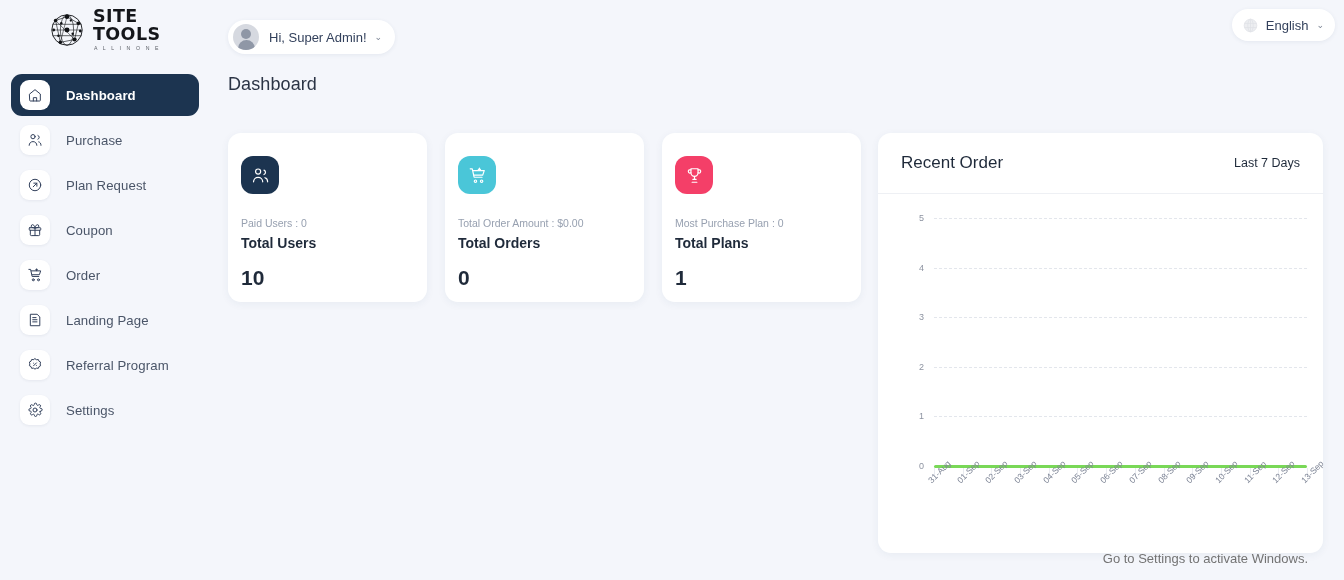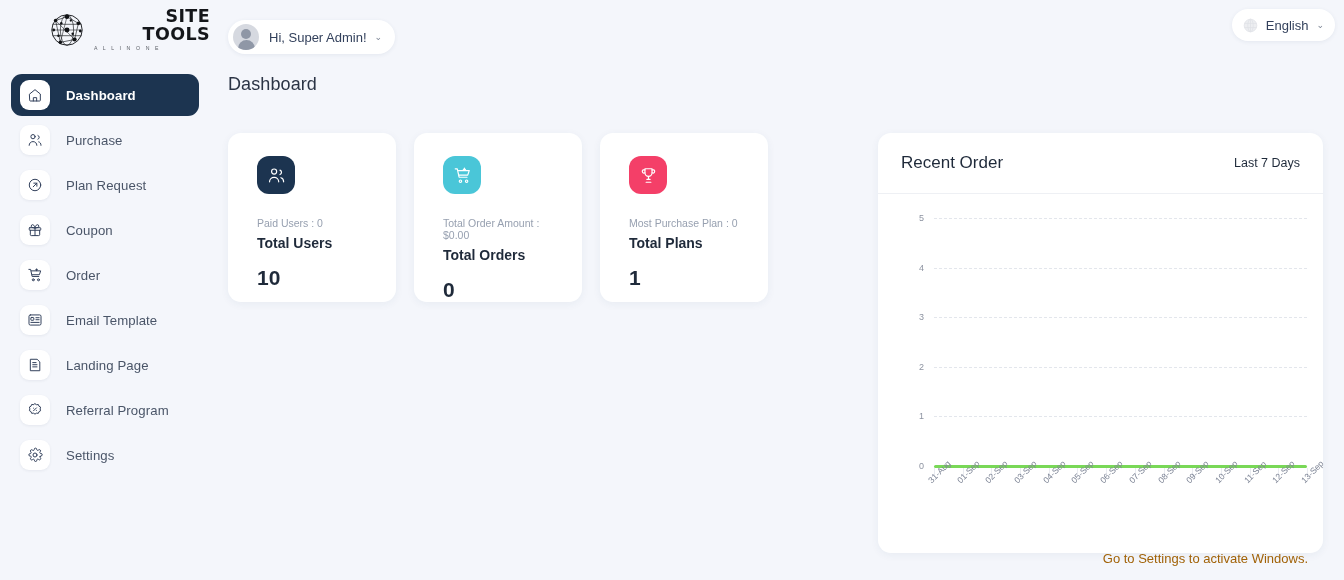--- a/index.html
+++ b/index.html
@@ -21,21 +21,21 @@
     height: 60px;
     display: flex; align-items: center;
     padding-left: 48px;
     gap: 7px;
   }
   #logo-mark { width: 38px; height: 38px; flex: 0 0 38px; }
   .logo-text-wrap { display: flex; flex-direction: column; line-height: 1; }
   .logo-title {
     font-family: "DejaVu Sans", sans-serif;
     font-weight: bold; font-size: 17.5px;
-    letter-spacing: .4px; color: #14161a; text-align: right;
+    letter-spacing: .4px; color: #14161a;
   }
   .logo-sub {
     font-size: 5.2px; letter-spacing: 2.1px;
     color: #5b5f66; margin-top: 3px; padding-left: 1px;
   }
 
   #nav { margin-top: 14px; padding: 0 11px; }
   .nav-item {
     display: flex; align-items: center;
     height: 42px; margin-bottom: 3px;
@@ -97,25 +97,25 @@
 
   
   #main { position: absolute; left: 210px; top: 50px; width: 1134px; height: 530px; }
   #page-title {
     position: absolute; left: 18px; top: 24px;
     font-size: 18px; color: #2b3445; letter-spacing: .1px;
   }
 
   #cards-row { position: absolute; left: 18px; top: 83px; display: flex; gap: 18px; }
   .stat-card {
-    width: 168px; height: 169px;
+    width: 199px; height: 169px;
     background: #ffffff;
     border-radius: 13px;
     box-shadow: 0 2px 9px rgba(40,60,100,.06);
-    padding: 23px 21px 0 29px;
+    padding: 23px 21px 0 13px;
   }
   .stat-badge {
     width: 38px; height: 38px; border-radius: 12px;
     display: flex; align-items: center; justify-content: center;
   }
   .stat-badge svg { width: 19px; height: 19px; }
   .stat-sub { margin-top: 23px; font-size: 10.5px; color: #97a0b0; }
   .stat-name { margin-top: 6px; font-size: 14px; font-weight: bold; color: #1f2a3a; }
   .stat-value { margin-top: 15px; font-size: 21px; font-weight: bold; color: #1f2a3a; }
 
@@ -143,21 +143,21 @@
   .tick { position: absolute; width: 1px; background: #e9ebf0; }
   .x-lab {
     position: absolute; font-size: 8.6px; color: #7d8495;
     transform-origin: left top; transform: rotate(-45deg);
     white-space: nowrap;
   }
 
   
   #watermark { position: absolute; right: 36px; bottom: 14px; text-align: left; }
   #wm-title { font-size: 21px; color: #c3c7cf; letter-spacing: .2px; }
-  #wm-sub { font-size: 13px; color: #a16207; margin-top: 0; }
+  #wm-sub { font-size: 13px; color: #737373; margin-top: 0; }
 </style>
 </head>
 <body>
 
 <div id="sidebar">
 
   <div id="logo">
     <svg id="logo-mark" viewBox="0 0 40 40">
       <circle cx="20" cy="20" r="16" fill="none" stroke="#1a1c20" stroke-width="1"></circle>
       <ellipse cx="20" cy="20" rx="7" ry="16" fill="none" stroke="#1a1c20" stroke-width=".7"></ellipse>
@@ -226,30 +226,20 @@
         <span class="nav-ico">
           <svg viewBox="0 0 24 24">
             <path d="M2.8 3.6h2.6l2.3 10.6h10" stroke="#33415c" stroke-linecap="round" stroke-linejoin="round" fill="none" stroke-width="1.5"></path>
             <path d="M7.7 11.6h10.9l1.9-5.8H6.4" stroke="#33415c" stroke-linecap="round" stroke-linejoin="round" fill="none" stroke-width="1.5"></path>
             <circle cx="9.4" cy="19.2" r="1.5" stroke="#33415c" stroke-linecap="round" stroke-linejoin="round" fill="none" stroke-width="1.5"></circle>
             <circle cx="17.2" cy="19.2" r="1.5" stroke="#33415c" stroke-linecap="round" stroke-linejoin="round" fill="none" stroke-width="1.5"></circle>
             <path d="M14.4 5.6V2.8M13 4.2h2.8" stroke="#33415c" stroke-linecap="round" stroke-linejoin="round" fill="none" stroke-width="1.5"></path>
           </svg>
         </span>
         <span class="nav-label">Order</span>
-      </div>
-      <div class="nav-item">
-        <span class="nav-ico">
-          <svg viewBox="0 0 24 24">
-            <rect x="3" y="4.4" width="18" height="15.2" rx="2" stroke="#33415c" stroke-linecap="round" stroke-linejoin="round" fill="none" stroke-width="1.5"></rect>
-            <rect x="5.8" y="8.2" width="4.4" height="4.2" rx=".7" stroke="#33415c" stroke-linecap="round" stroke-linejoin="round" fill="none" stroke-width="1.5"></rect>
-            <path d="M13.4 8.6h4.8M13.4 11.6h4.8M5.8 15.6h12.4" stroke="#33415c" stroke-linecap="round" stroke-linejoin="round" fill="none" stroke-width="1.5"></path>
-          </svg>
-        </span>
-        <span class="nav-label">Email Template</span>
       </div>
       <div class="nav-item">
         <span class="nav-ico">
           <svg viewBox="0 0 24 24">
             <path d="M5.6 3.4h9.6l4 4v13.2H5.6z" stroke="#33415c" stroke-linecap="round" stroke-linejoin="round" fill="none" stroke-width="1.5"></path>
             <path d="M8.6 8.4h5M8.6 11.6h6.4M8.6 14.8h6.4" stroke="#33415c" stroke-linecap="round" stroke-linejoin="round" fill="none" stroke-width="1.5"></path>
           </svg>
         </span>
         <span class="nav-label">Landing Page</span>
       </div>

